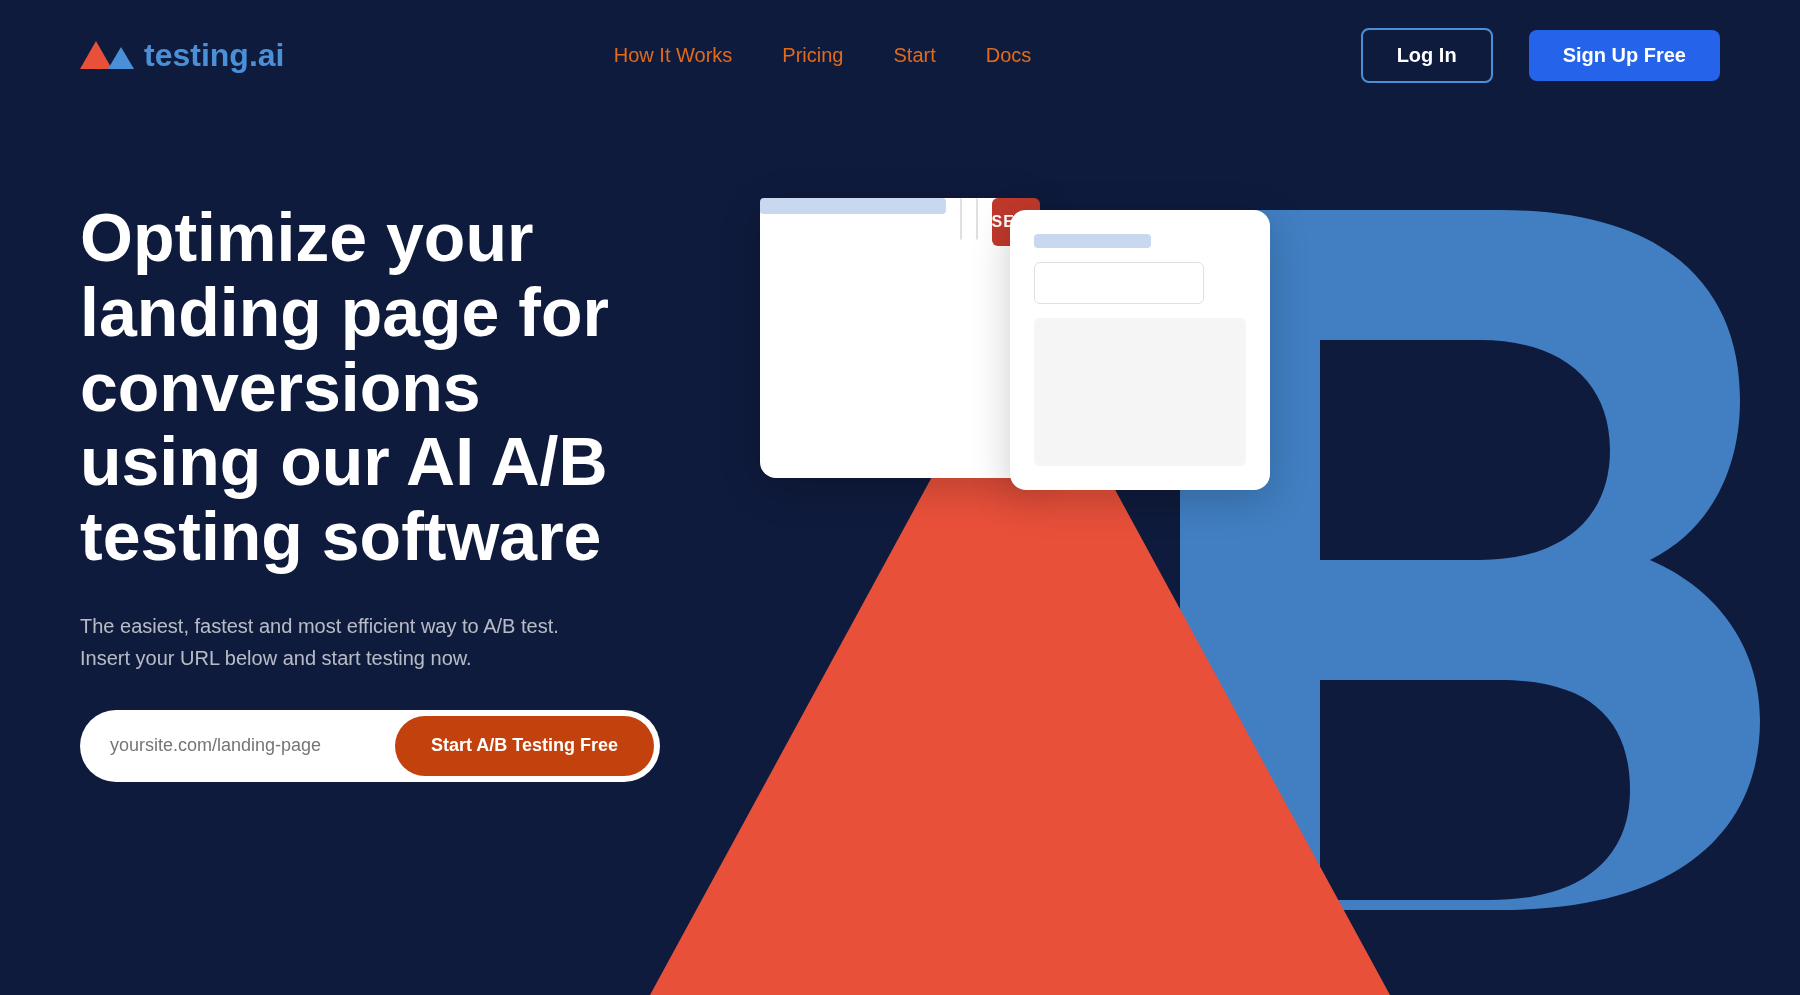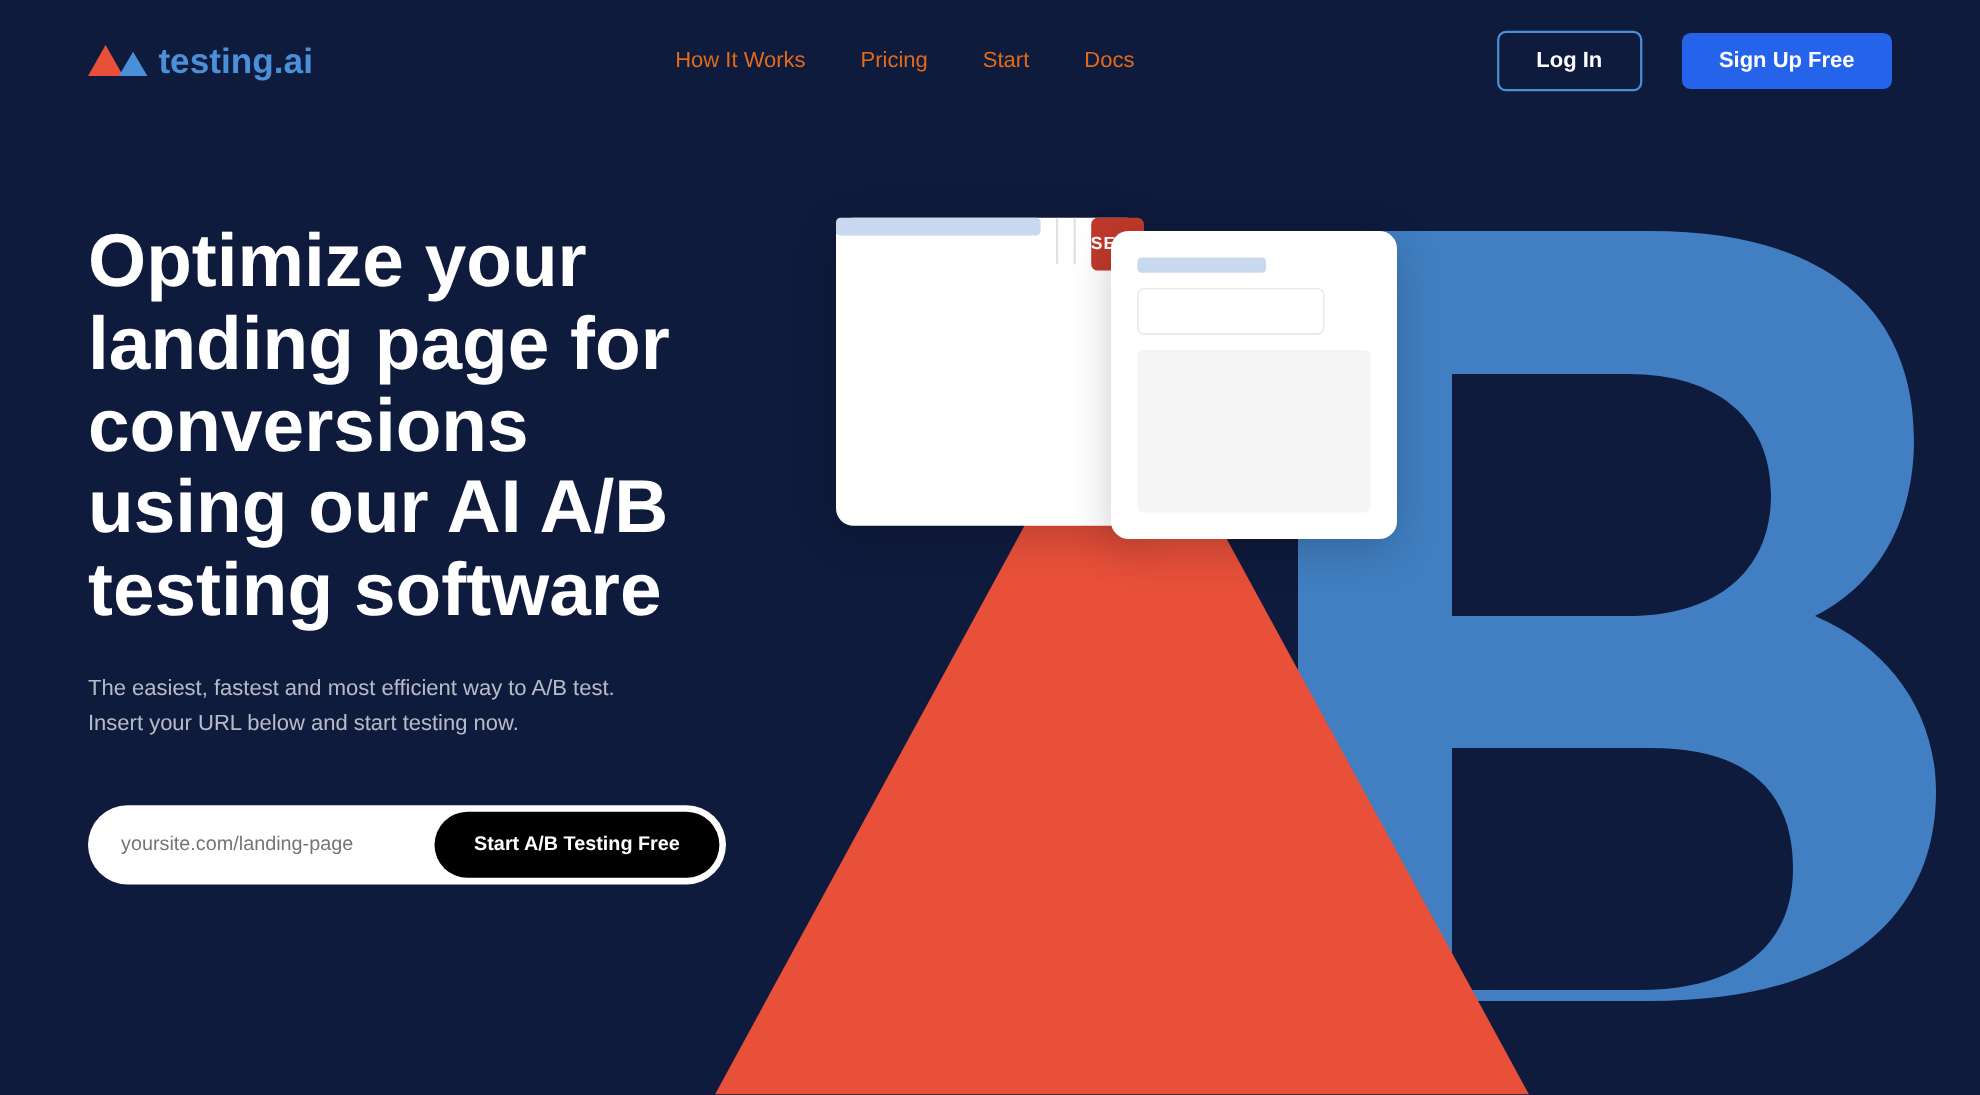--- a/index.html
+++ b/index.html
@@ -125,21 +125,21 @@
       font-weight: 700;
       color: white;
       line-height: 1.1;
       margin-bottom: 36px;
     }
 
     .hero-subtitle {
       font-size: 20px;
       color: rgba(255,255,255,0.7);
       line-height: 1.6;
-      margin-bottom: 58px;
+      margin-bottom: 36px;
       max-width: 500px;
     }
 
     .hero-form {
       display: flex;
       align-items: center;
       background: white;
       border-radius: 50px;
       overflow: hidden;
       width: 580px;
@@ -150,21 +150,21 @@
     .hero-input {
       flex: 1;
       border: none;
       outline: none;
       font-size: 18px;
       color: #666;
       background: transparent;
     }
 
     .hero-btn {
-      background: #000000;
+      background: #c2410c;
       color: white;
       border: none;
       border-radius: 50px;
       padding: 0 36px;
       height: 60px;
       font-size: 18px;
       font-weight: 700;
       cursor: pointer;
       white-space: nowrap;
     }

